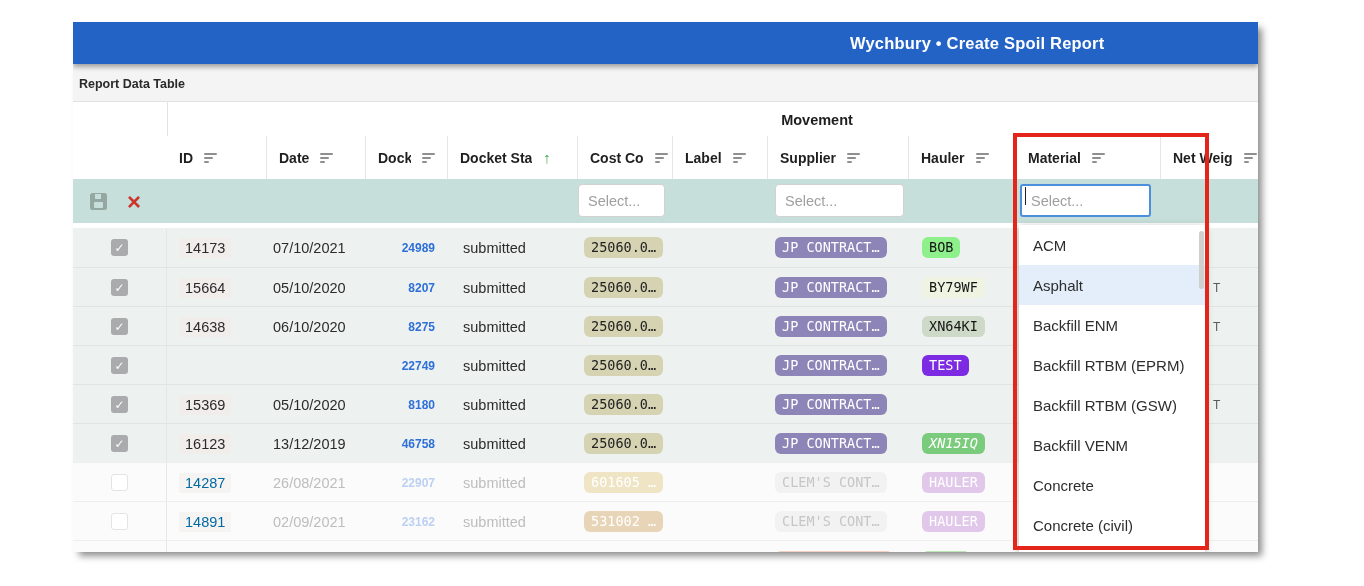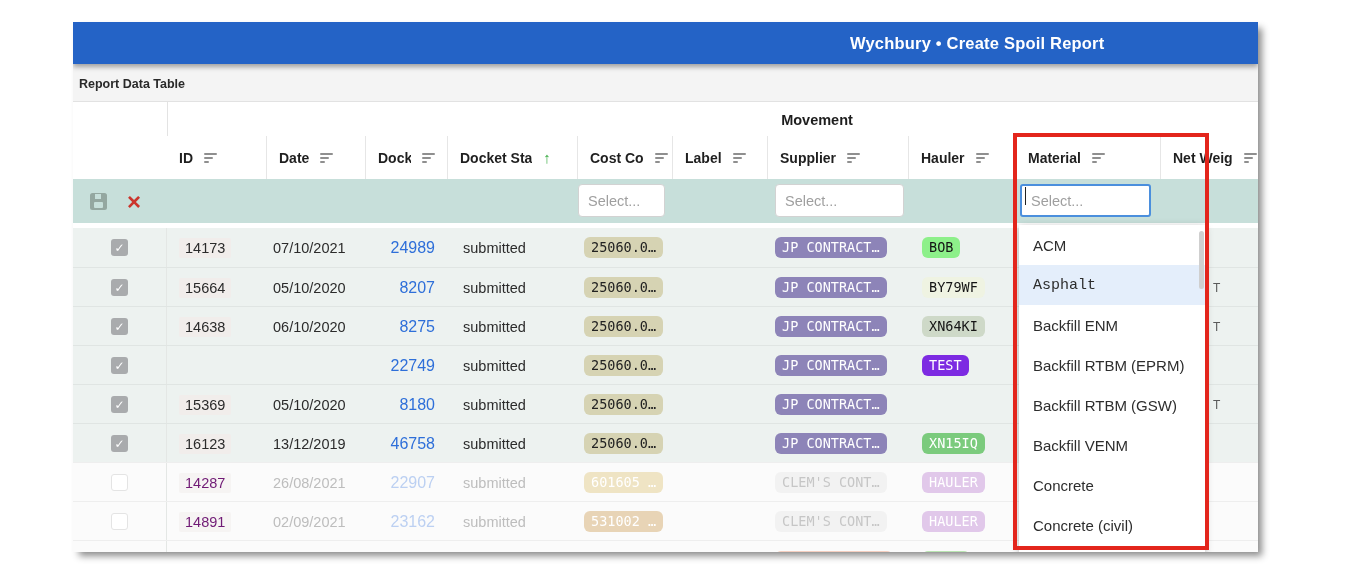--- a/index.html
+++ b/index.html
@@ -99,23 +99,23 @@
   .row.active{background:#edf2f0;}
   .row.faded{background:#fbfbfb;}
   .row + .row{border-top:1px solid rgba(0,0,0,.05);}
   .cell{position:absolute;top:0;height:39px;display:flex;align-items:center;box-sizing:border-box;overflow:visible;}
   .cell.c-controls{border-right:1px solid #e4e7e5;justify-content:center;}
   .checkbox{width:17px;height:17px;border-radius:3px;box-sizing:border-box;display:flex;align-items:center;justify-content:center;cursor:pointer;}
   .checkbox.checked{background:#a9abad;color:#fff;font-size:12px;font-weight:700;}
   .checkbox.unchecked{background:#fff;border:1px solid #e4e4e4;}
   .cell.c-id{padding-left:12px;}
   .id-chip{background:#f1edeb;padding:2px 6px;border-radius:2px;font-size:14.5px;color:#2b2b2b;}
-  .row.faded .id-chip{background:#f6f4f3;color:#701a75;}
+  .row.faded .id-chip{background:#f6f4f3;color:#0369a1;}
   .cell.c-date{padding-left:7px;font-size:14.5px;color:#2b2b2b;}
-  .cell.c-docket{justify-content:flex-end;font-size:16px;font-weight:400;}
+  .cell.c-docket{justify-content:flex-end;font-size:12px;font-weight:700;}
   .docket-link{color:var(--link-blue,#2e6fd9);cursor:pointer;}
   .row.faded .docket-link{color:#bcd0f2;}
   .cell.c-status{padding-left:16px;font-size:14.5px;color:#2b2b2b;}
   .row.faded .cell.c-date,.row.faded .cell.c-status{color:#bdbdbd;}
   .chip{
     display:inline-block;padding:2.5px 7px;border-radius:6px;
     font-family:"DejaVu Sans Mono","Liberation Mono",monospace;font-size:13.5px;
     white-space:nowrap;line-height:1.15;
   }
   .cell.c-cost{padding-left:7px;}
@@ -125,21 +125,21 @@
 
   
   .dropdown{
     position:absolute;left:946px;top:203px;width:186px;height:328px;
     background:#fff;box-shadow:0 2px 8px rgba(0,0,0,.28);z-index:10;overflow:hidden;
   }
   .dd-item{
     height:40px;display:flex;align-items:center;padding-left:14px;
     font-size:15px;color:#2d2d2d;cursor:pointer;white-space:nowrap;
   }
-  .dd-item.highlighted{background:var(--hl-blue,#e4eefb);font-family:Liberation Mono, monospace;}
+  .dd-item.highlighted{background:var(--hl-blue,#e4eefb);}
   .dd-scroll{position:absolute;right:1px;top:6px;width:5px;height:58px;background:#cfcfcf;border-radius:3px;cursor:pointer;}
 
   
   .annotation{
     position:absolute;left:940px;top:111px;width:196px;height:417px;
     border:4px solid var(--annot-red,#e3251c);box-sizing:border-box;
     z-index:20;pointer-events:none;
   }
 </style>
 </head>
@@ -389,21 +389,21 @@
         </div>
         <div class="cell c-status">submitted</div>
         <div class="cell c-cost">
           <span class="chip" style="background: rgb(214, 211, 179); color: rgb(34, 34, 34);">25060.0…</span>
         </div>
         <div class="cell c-label"></div>
         <div class="cell c-supplier">
           <span class="chip" style="background: rgb(141, 132, 184); color: rgb(255, 255, 255);">JP CONTRACT…</span>
         </div>
         <div class="cell c-hauler">
-          <span class="chip" style="background: rgb(123, 203, 125); color: rgb(255, 255, 255);">XN15IQ</span>
+          <span class="chip" style="background: rgb(123, 203, 125); color: rgb(255, 255, 255); font-style: italic;">XN15IQ</span>
         </div>
         <div class="cell c-netweig"></div>
       </div>
       <div class="row faded">
         <div class="cell c-controls">
           <span class="checkbox unchecked"></span>
         </div>
         <div class="cell c-id">
           <span class="id-chip">14287</span>
         </div>

